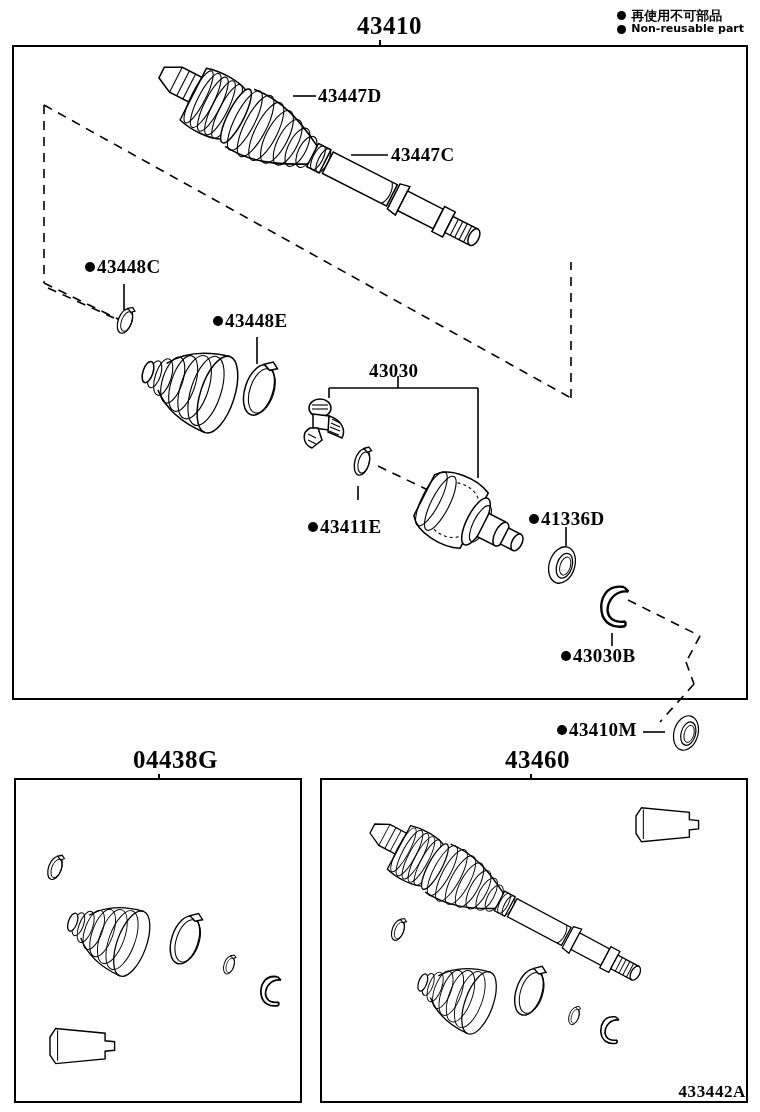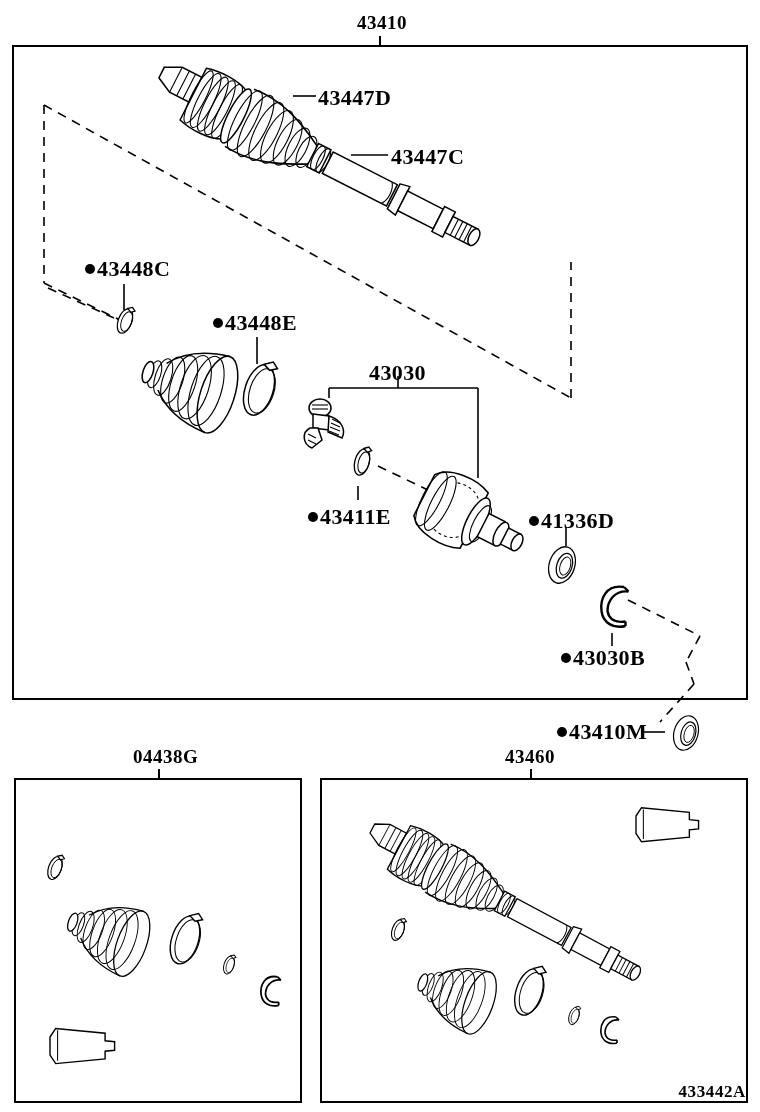--- a/index.html
+++ b/index.html
@@ -31,38 +31,38 @@
   .panel{position:absolute;border:2px solid #000;box-sizing:border-box;background:#fff;}
   #panel-main{left:12px;top:45px;width:736px;height:655px;}
   #panel-kit{left:14px;top:778px;width:288px;height:325px;}
   #panel-shaft{left:320px;top:778px;width:428px;height:325px;}
 
   
   .panel-title{
     position:absolute;
     font-family:"Liberation Serif", serif;
     font-weight:700;
-    font-size:19px;
+    font-size:25px;
     letter-spacing:.5px;
     text-align:center;
     background:#fff;
     padding:0 7px;
     z-index:5;
   }
   #title-43410{left:350px;top:12px;}
   #title-04438G{left:126px;top:746px;}
   #title-43460{left:498px;top:746px;}
   .title-stem{position:absolute;width:2px;background:#000;z-index:4;}
 
   
   .callout{
     position:absolute;
     font-family:"Liberation Serif", serif;
     font-weight:700;
-    font-size:22px;
+    font-size:19px;
     letter-spacing:.4px;
     white-space:nowrap;
     display:flex;align-items:center;gap:1px;
     z-index:6;
   }
   .callout .bullet{width:10px;height:10px;margin-right:1px;}
 
   
   svg.art{position:absolute;left:0;top:0;width:760px;height:1112px;pointer-events:none;}
   svg.art .ln{fill:none;stroke:#000;stroke-width:1.6;}
@@ -75,20 +75,30 @@
     position:absolute;right:14px;top:1082px;
     font-family:"Liberation Serif", serif;
     font-weight:700;font-size:17px;letter-spacing:.6px;
   }
 </style>
 </head>
 <body>
 
 <div class="page">
 
+  <div class="legend">
+    <div class="legend-row">
+      <span class="bullet"></span>
+      <span class="legend-jp">再使用不可部品</span>
+    </div>
+    <div class="legend-row">
+      <span class="bullet"></span>
+      <span class="legend-en">Non-reusable part</span>
+    </div>
+  </div>
 
   <div class="panel" id="panel-main"></div>
   <div class="panel" id="panel-kit"></div>
   <div class="panel" id="panel-shaft"></div>
 
   <div class="title-stem" style="left:379px;top:36px;height:10px;"></div>
   <div class="title-stem" style="left:158px;top:769px;height:10px;"></div>
   <div class="title-stem" style="left:530px;top:769px;height:10px;"></div>
 
   <div class="panel-title" id="title-43410">43410</div>
@@ -379,21 +389,21 @@
 
   <div class="callout" style="left:213px;top:310px;">
     <span class="bullet"></span>
     <span>43448E</span>
   </div>
 
   <div class="callout" style="left:369px;top:360px;text-align:right;">
     <span>43030</span>
   </div>
 
-  <div class="callout" style="left:308px;top:504px;">
+  <div class="callout" style="left:308px;top:516px;">
     <span class="bullet"></span>
     <span>43411E</span>
   </div>
 
   <div class="callout" style="left:529px;top:508px;">
     <span class="bullet"></span>
     <span>41336D</span>
   </div>
 
   <div class="callout" style="left:561px;top:645px;">

